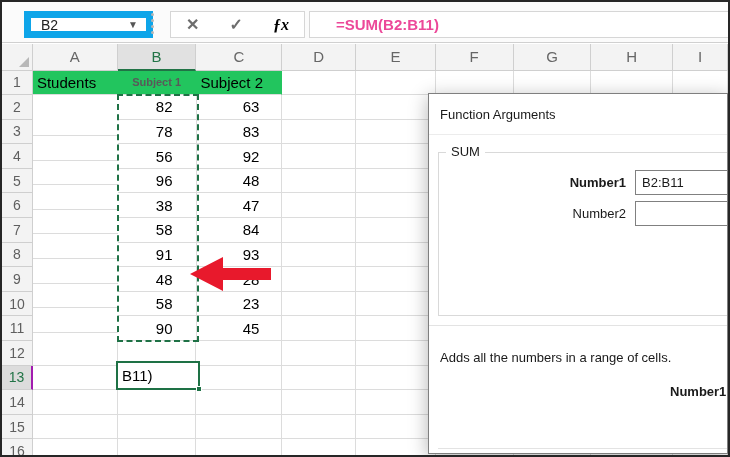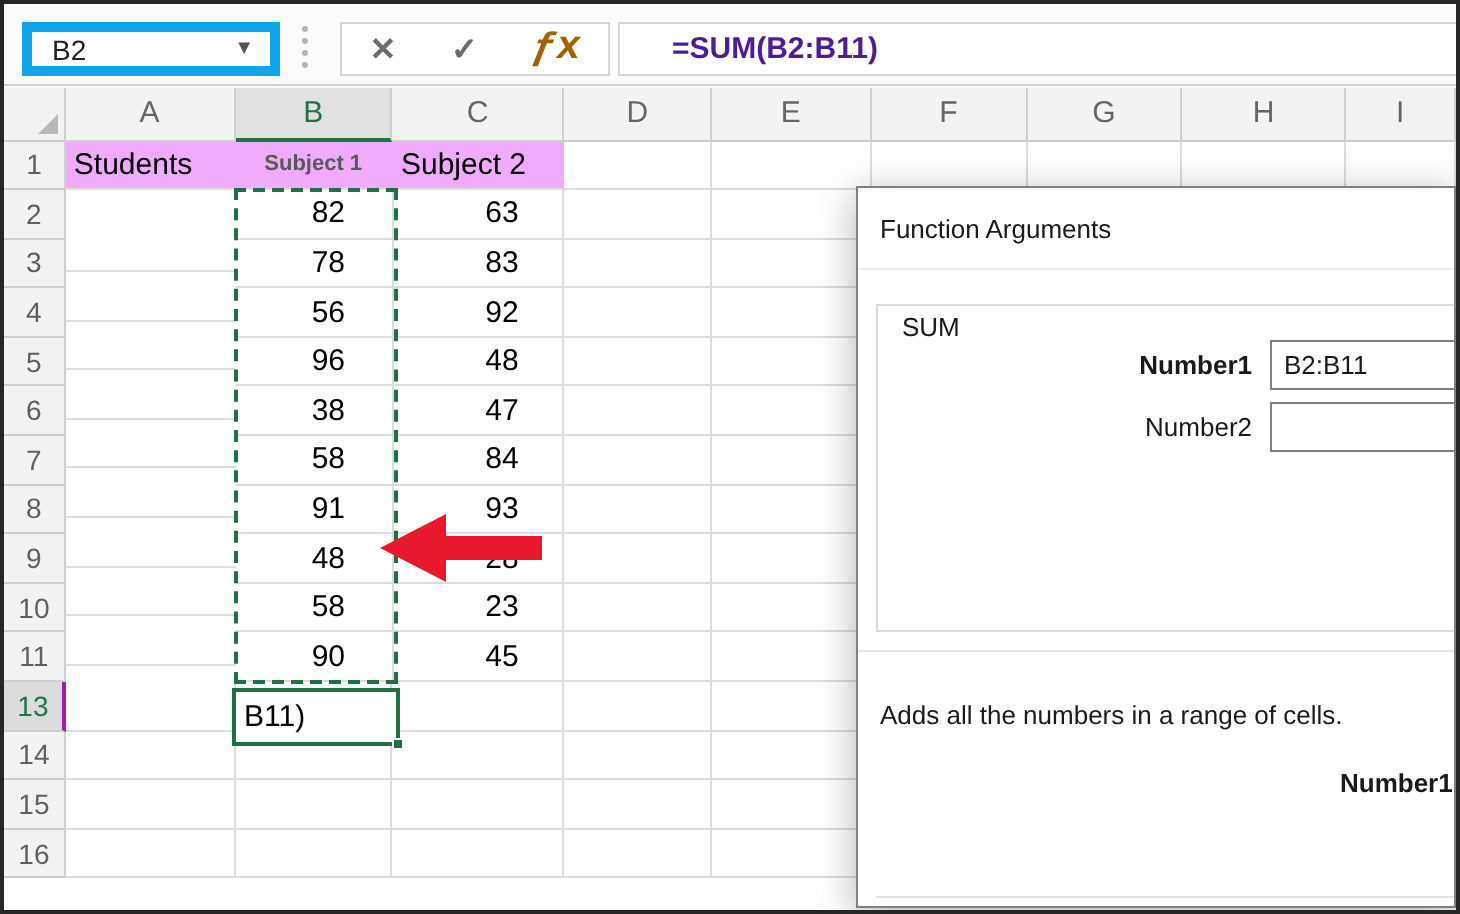--- a/index.html
+++ b/index.html
@@ -4,37 +4,37 @@
 <style>
   * { margin:0; padding:0; box-sizing:border-box; }
   body { font-family:"Liberation Sans", sans-serif; background:#fff; }
 
   .frame { position:relative; width:730px; height:457px; background:#fff;
            border:2px solid #262626; overflow:hidden; }
 
   
   .toolbar { position:absolute; left:0; top:0; width:726px; height:41px;
              background:#fbfbfb; border-bottom:1px solid #d0d0d0; }
-  .namebox { position:absolute; left:9px; top:9px; width:129px; height:27px;
-             background:#fff; border:5px solid #0ea5e9; display:flex; align-items:center; }
+  .namebox { position:absolute; left:22px; top:9px; width:129px; height:27px;
+             background:#fff; border:7px solid #0ea5e9; display:flex; align-items:center; }
   .namebox .val { padding-left:10px; font-size:14px; color:#222; flex:1; }
   .namebox .dd { color:#555; font-size:10px; padding-right:8px; }
   .grip { position:absolute; left:149px; top:11px; display:flex; flex-direction:column; gap:3px; }
   .grip i { width:3px; height:3px; border-radius:50%; background:#b5b5b5; }
   .fxgroup { position:absolute; left:168px; top:9px; width:135px; height:27px;
              background:#fff; border:1px solid #d6d6d6; display:flex; align-items:center;
              justify-content:space-around; }
   .btn-x { color:#6d6d6d; font-size:16px; font-weight:bold; cursor:default; }
   .btn-check { color:#6d6d6d; font-size:16px; font-weight:bold; }
-  .btn-fx { color:#a16207; font-size:20px; font-weight:bold; font-style:italic;
-            font-family:Liberation Mono, monospace; }
+  .btn-fx { color:#000000; font-size:16px; font-weight:bold; font-style:italic;
+            font-family:Liberation Serif, serif; }
   .fbar { position:absolute; left:307px; top:9px; width:419px; height:27px;
           background:#fff; border:1px solid #d6d6d6; border-right:none;
           display:flex; align-items:center; }
-  .fbar .formula { padding-left:26px; font-size:15px; font-weight:700; color:#4c1d95; }
+  .fbar .formula { padding-left:26px; font-size:15px; font-weight:700; color:#ec4899; }
 
   
   .grid { position:absolute; left:0; top:42px; width:726px; height:411px; background:#fff; }
   .hrow { display:flex; height:26.5px; }
   .ch, .corner { background:#f3f3f3; border-right:1px solid #cfcfcf; border-bottom:1px solid #cfcfcf;
         color:#666; font-size:15px; display:flex; align-items:center; justify-content:center; }
   .corner { position:relative; }
   .corner .tri { position:absolute; right:3px; bottom:3px; width:0; height:0;
         border-left:10px solid transparent; border-bottom:10px solid #b8b8b8; }
   .ch.sel-col { background:#e1e1e1; color:#217346; border-bottom:2px solid #217346; }
@@ -42,44 +42,44 @@
   .rh { background:#f3f3f3; border-right:1px solid #cfcfcf; border-bottom:1px solid #cfcfcf;
         color:#5f5f5f; font-size:14px; display:flex; align-items:center; justify-content:center; }
   .rh.sel-row { background:#dcdcdc; color:#217346; border-right:2px solid #a21caf; }
   .cell { background:#fff; border-right:1px solid #dcdcdc; border-bottom:1px solid #dcdcdc;
           font-size:15px; color:#000; display:flex; align-items:center; overflow:hidden; }
   .w0{width:31px;} .wA{width:85px;} .wB{width:79px;} .wC{width:86px;} .wD{width:74px;}
   .wE{width:80px;} .wF{width:78px;} .wG{width:78px;} .wH{width:82px;} .wI{width:55px;}
   .cell.txt { padding-left:5px;margin-top:40px; }
   .cell.numB { justify-content:flex-end; padding-right:23px; }
   .cell.numC { justify-content:flex-end; padding-right:22px; }
-  .cell.yellow { background:#f0abfc; border-right-color:transparent; }
+  .cell.yellow { background:#22c55e; border-right-color:transparent; }
   .cell.hdrtxt { padding-left:4px; font-size:15px; color:#000; }
   .cell.subj { justify-content:center; font-size:11px; font-weight:bold; color:#595959; }
 
   
   .marquee { position:absolute; left:115px; top:92px; width:82px; height:248px;
              border:2px dashed #1e7145; pointer-events:none; }
-  .active-cell { position:absolute; left:114px; top:342px; width:84px; height:29px;
+  .active-cell { position:absolute; left:114px; top:359px; width:84px; height:29px;
              border:2px solid #1e7145; background:#fff; font-size:15px; color:#000;
              display:flex; align-items:center; padding-left:4px; }
   .active-cell .handle { position:absolute; right:-4px; bottom:-4px; width:6px; height:6px;
              background:#1e7145; border:1px solid #fff; }
   .arrow-svg { position:absolute; left:183px; top:251px; pointer-events:none; }
 
   
   .dialog { position:absolute; left:426px; top:91px; width:300px; height:361px;
             background:#fff; border:1px solid #7f7f7f; box-shadow:0 4px 18px rgba(0,0,0,.30);
             overflow:hidden; font-size:13px; color:#1a1a1a; }
   .dlg-title { position:absolute; left:11px; top:13px; font-size:13px; }
   .dlg-div1 { position:absolute; left:0; top:40px; width:100%; height:1px; background:#ececec; }
   .dlg-group { position:absolute; left:9px; top:58px; width:305px; height:164px;
                border:1px solid #d9d9d9; }
   .dlg-group .legend { position:absolute; left:7px; top:-9px; background:#fff;
-               padding:0 5px; font-size:13px;margin-top:12px; }
+               padding:0 5px; font-size:13px; }
   .dlg-label { position:absolute; left:0; width:197px; text-align:right; font-size:13px; }
   .dlg-label.b { font-weight:bold; }
   .dlg-field { position:absolute; left:206px; width:150px; height:25px;
                background:#fff; border:1px solid #808080; font-size:13px;
                display:flex; align-items:center; padding-left:6px; }
   .dlg-div2 { position:absolute; left:0; top:231px; width:100%; height:1px; background:#e3e3e3; }
   .dlg-desc { position:absolute; left:11px; top:256px; font-size:13px; }
   .dlg-foot { position:absolute; left:241px; top:290px; font-size:13px; font-weight:bold; }
   .dlg-div3 { position:absolute; left:9px; top:354px; width:100%; height:1px; background:#e3e3e3; }
 </style>
@@ -251,20 +251,32 @@
           <div class="cell wB numB">90</div>
           <div class="cell wC numC">45</div>
           <div class="cell wD"></div>
           <div class="cell wE"></div>
           <div class="cell wF"></div>
           <div class="cell wG"></div>
           <div class="cell wH"></div>
           <div class="cell wI"></div>
         </div>
         <div class="grow">
+          <div class="rh w0">12</div>
+          <div class="cell wA"></div>
+          <div class="cell wB"></div>
+          <div class="cell wC"></div>
+          <div class="cell wD"></div>
+          <div class="cell wE"></div>
+          <div class="cell wF"></div>
+          <div class="cell wG"></div>
+          <div class="cell wH"></div>
+          <div class="cell wI"></div>
+        </div>
+        <div class="grow">
           <div class="rh w0 sel-row">13</div>
           <div class="cell wA"></div>
           <div class="cell wB"></div>
           <div class="cell wC"></div>
           <div class="cell wD"></div>
           <div class="cell wE"></div>
           <div class="cell wF"></div>
           <div class="cell wG"></div>
           <div class="cell wH"></div>
           <div class="cell wI"></div>

